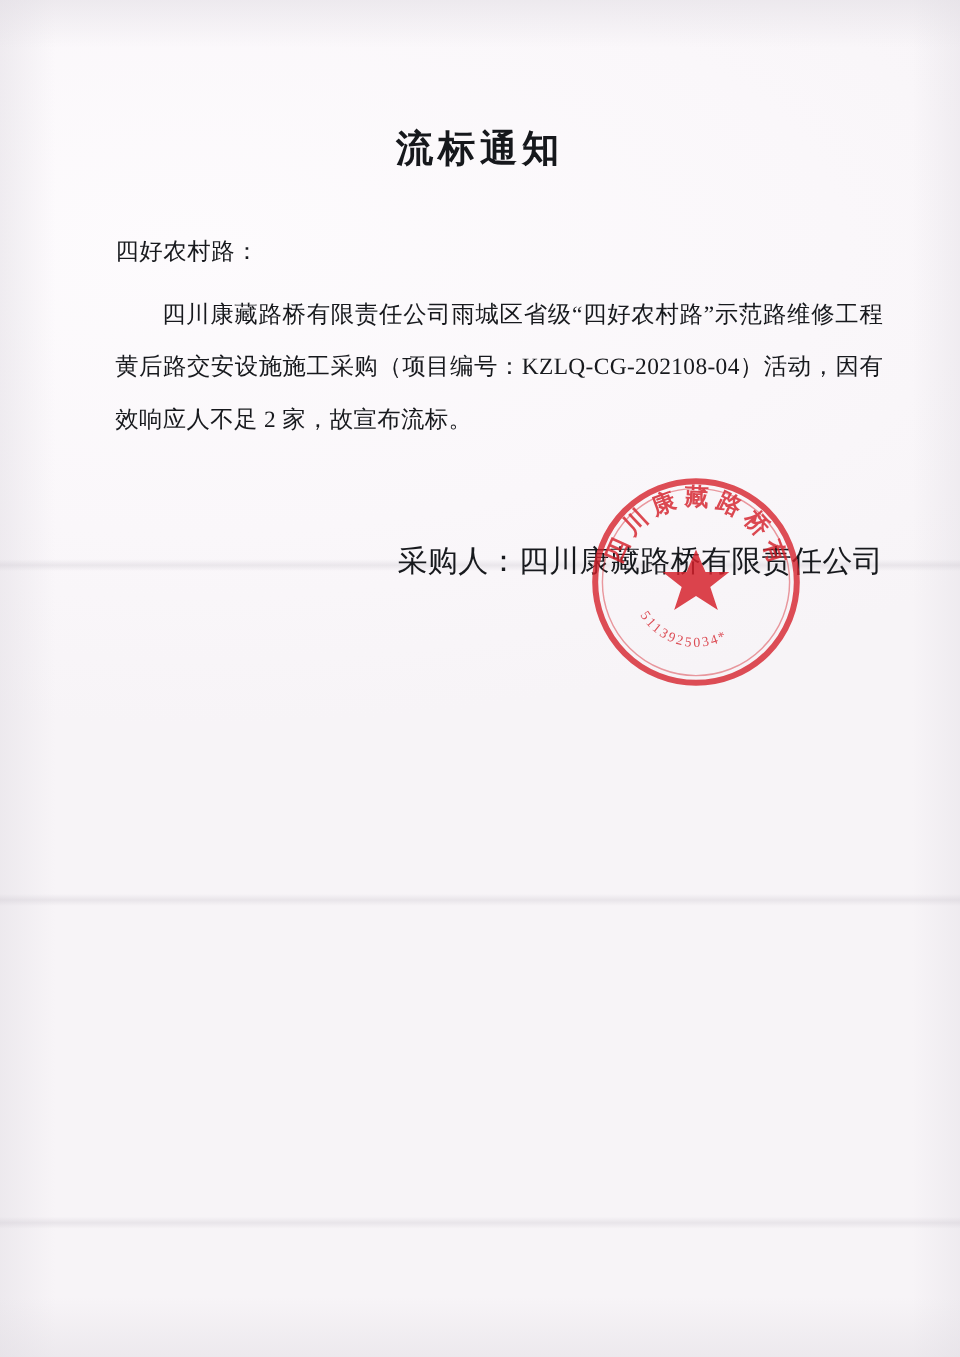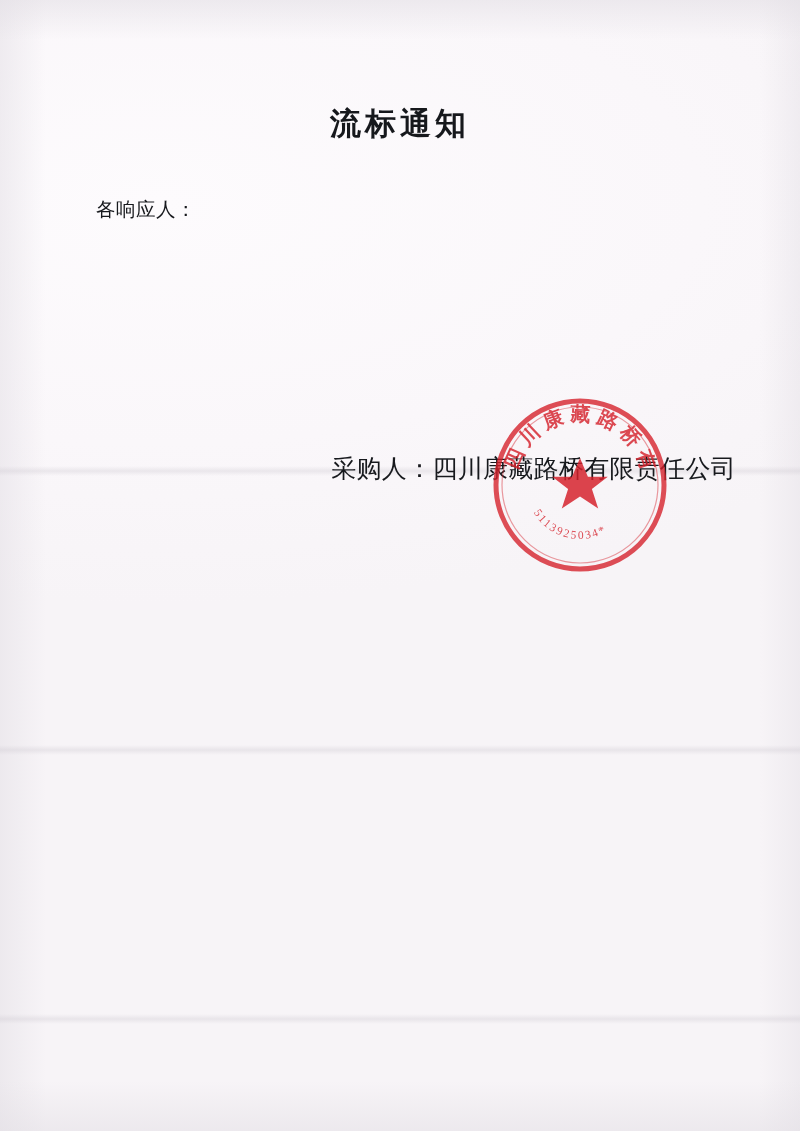--- a/index.html
+++ b/index.html
@@ -123,22 +123,23 @@
   <div class="shade shade-left"></div>
   <div class="shade shade-right"></div>
   <div class="shade shade-top"></div>
   <div class="shade shade-bottom"></div>
   <div class="fold fold-a"></div>
   <div class="fold fold-b"></div>
   <div class="fold fold-c"></div>
 
   <div class="title">流标通知</div>
 
-  <div class="salutation">各响应人：</div>
+  <div class="salutation">四好农村路：</div>
 
+  <div class="body-text">四川康藏路桥有限责任公司雨城区省级“四好农村路”示范路维修工程黄后路交安设施施工采购（项目编号：KZLQ-CG-202108-04）活动，因有效响应人不足 2 家，故宣布流标。</div>
 
   <div class="sign-block">
     <div class="sign-line-1">
       <span>采购人：</span><span>四川康藏路桥有限责任公司</span>
     </div>
   </div>
 
   <div class="seal">
     <svg width="176" height="176" viewBox="0 0 176 176" xmlns="http://www.w3.org/2000/svg">
       <defs>

